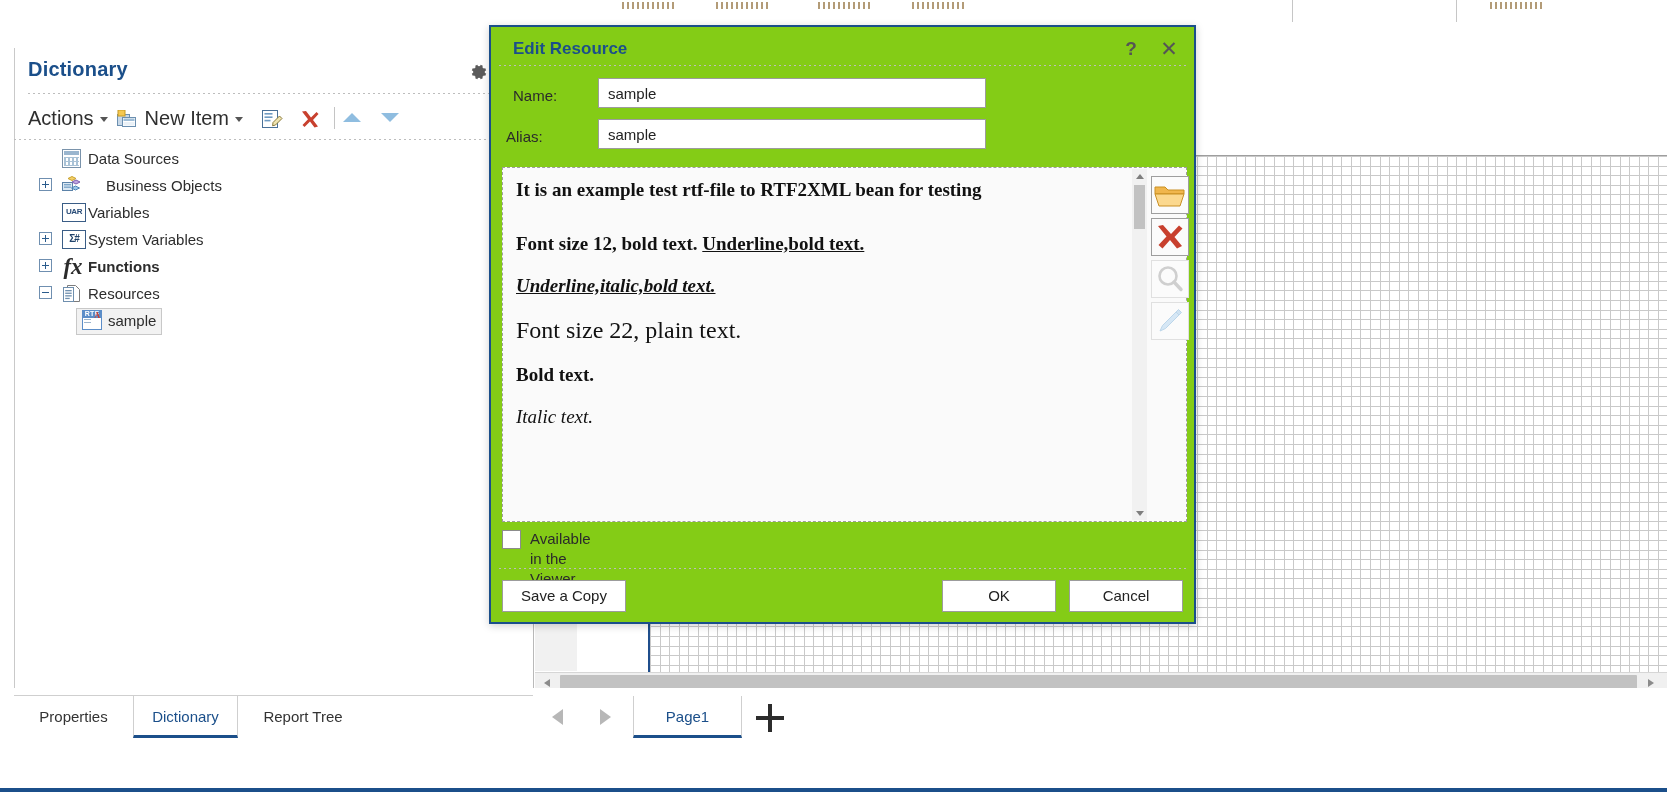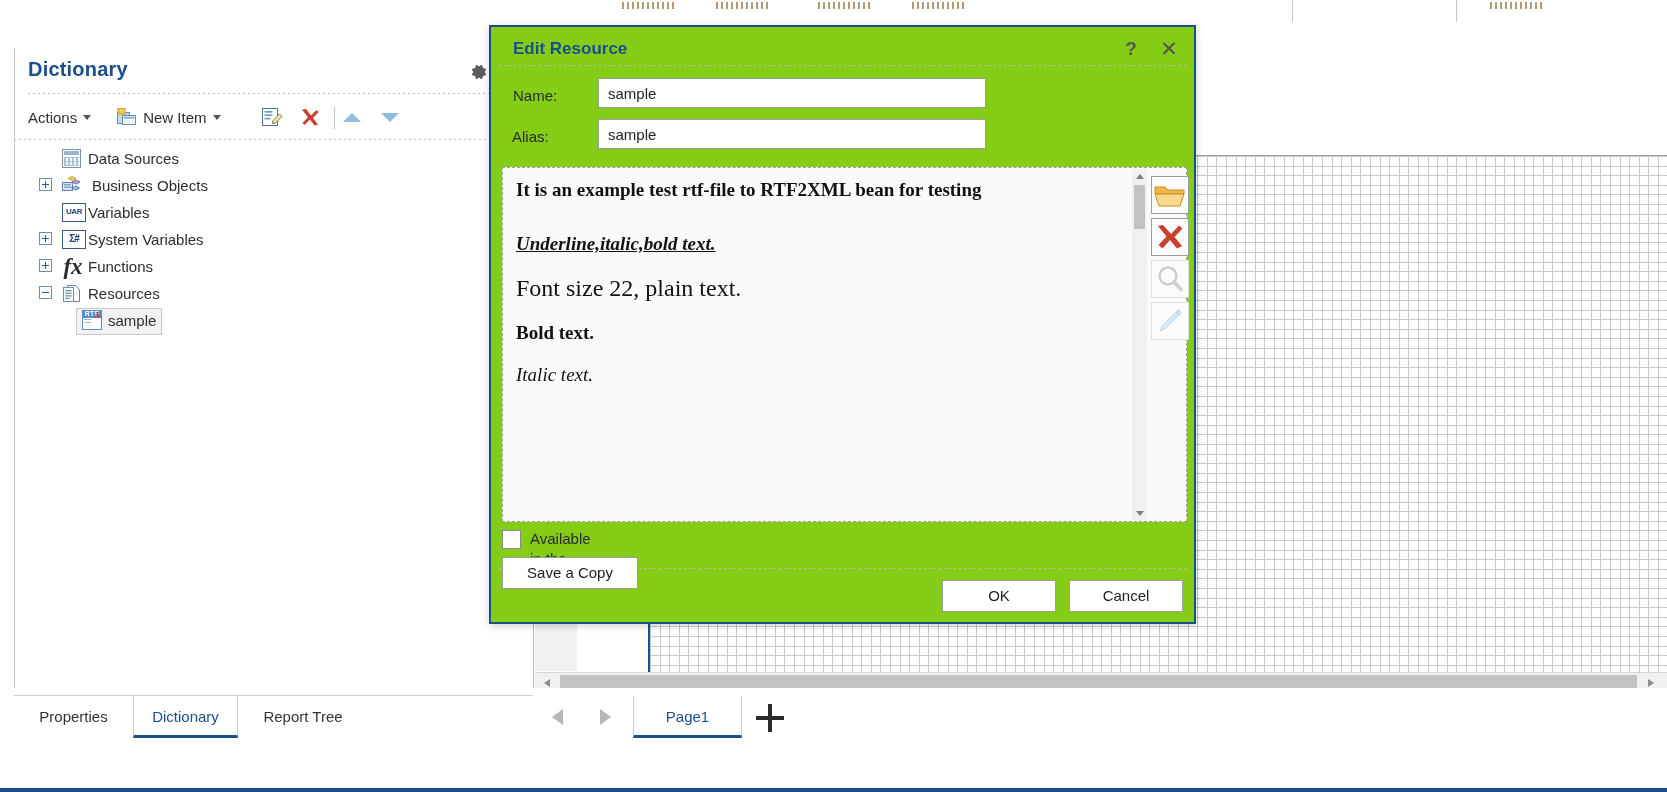--- a/index.html
+++ b/index.html
@@ -103,21 +103,21 @@
   }
   .dict-dotted {
     position: absolute; left: 14px; right: 0; height: 1px;
     background-image: repeating-linear-gradient(to right, #bdbdbd 0 2px, transparent 2px 5px);
   }
   .toolbar {
     position: absolute; left: 14px; top: 47px; right: 0; height: 45px;
   }
   .tb-item {
     position: absolute; top: 9px; height: 28px; line-height: 28px;
-    font-size: 15px; color: #2f2f2f; cursor: pointer; white-space: nowrap;
+    font-size: 20px; color: #2f2f2f; cursor: pointer; white-space: nowrap;
   }
   .caret-down {
     display: inline-block; width: 0; height: 0; margin-left: 6px;
     border-left: 4.5px solid transparent; border-right: 4.5px solid transparent;
     border-top: 5px solid #555; vertical-align: 3px;
   }
   .tb-sep {
     position: absolute; top: 12px; width: 1px; height: 22px; background: #c4c4c4;
   }
   .arrow-up-ic, .arrow-dn-ic {
@@ -423,38 +423,38 @@
         <span class="ticon" style="left:48px;">
           <svg viewBox="0 0 19 19" width="19" height="19">
             <rect x="0.5" y="6.5" width="10" height="8" fill="#dbe8f3" stroke="#5b82a8"></rect>
             <rect x="2" y="8" width="7" height="1.4" fill="#7ea6c9"></rect>
             <rect x="2" y="10.5" width="7" height="1.4" fill="#7ea6c9"></rect>
             <path d="M10 0.5 L14 2.5 L10 4.5 L6 2.5 Z" fill="#f5d06a" stroke="#c7a12d"></path>
             <path d="M14 4 L18 6 L14 8 L10 6 Z" fill="#c0a6e0" stroke="#7f5fb0"></path>
             <path d="M13.5 10 L17.5 12 L13.5 14 L9.5 12 Z" fill="#9ec8ea" stroke="#4d84b5"></path>
           </svg>
         </span>
-        <span class="tlabel" style="left:78px;">Business Objects</span>
+        <span class="tlabel" style="left:92px;">Business Objects</span>
       </div>
 
       <div class="tree-row">
         <span class="ticon ic-var" style="left:48px;width:24px;">UAR</span>
         <span class="tlabel" style="left:74px;">Variables</span>
       </div>
 
       <div class="tree-row">
         <span class="exp plus"></span>
         <span class="ticon ic-sysvar" style="left:48px;width:24px;">Σ#</span>
         <span class="tlabel" style="left:74px;">System Variables</span>
       </div>
 
       <div class="tree-row">
         <span class="exp plus"></span>
         <span class="ticon ic-fx" style="left:48px;width:22px;">fx</span>
-        <span class="tlabel" style="left:74px;">Functions</span>
+        <span class="tlabel" style="left:74px;font-weight:bold;">Functions</span>
       </div>
 
       <div class="tree-row">
         <span class="exp"></span>
         <span class="ticon" style="left:48px;">
           <svg viewBox="0 0 19 19" width="19" height="19">
             <path d="M5.5 1.5 h8 l4 4 v12 h-12 z" fill="#ffffff" stroke="#7c7c7c"></path>
             <rect x="1.5" y="3.5" width="10" height="14" fill="#ffffff" stroke="#6f8fae"></rect>
             <rect x="3.2" y="6" width="6.5" height="1.3" fill="#6f8fae"></rect>
             <rect x="3.2" y="8.6" width="6.5" height="1.3" fill="#6f8fae"></rect>
@@ -501,29 +501,32 @@
   <div class="dialog">
 
     <div class="dlg-title">Edit Resource</div>
     <div class="dlg-help">?</div>
     <div class="dlg-close">✕</div>
     <div class="dlg-dotted" style="top:38px;"></div>
 
     <div class="field-label" style="left:22px;top:60px;">Name:</div>
     <input class="field-input" style="left: 107px; top: 51px; width: 388px; height: 30px;" value="sample">
 
-    <div class="field-label" style="left:21px;top:101px;">Alias:</div>
+    <div class="field-label" style="left:15px;top:101px;">Alias:</div>
     <input class="field-input" style="left: 107px; top: 92px; width: 388px; height: 30px;" value="sample">
 
     <div class="rtf-wrap">
 
       <div class="rtf-view">
         <div class="rtf-line" style="font-size:19px;font-weight:bold;margin-bottom:32px;">It is an example test rtf-file to RTF2XML bean for testing</div>
 
 
+        <div class="rtf-line" style="font-size:19px;font-weight:bold;margin-bottom:20px;">
+          <span>Font size 12, bold text. </span><span style="text-decoration:underline;">Underline,bold text.</span>
+        </div>
 
         <div class="rtf-line" style="font-size:19px;font-weight:bold;font-style:italic;text-decoration:underline;margin-bottom:20px;">Underline,italic,bold text.</div>
 
         <div class="rtf-line" style="font-size:24px;margin-bottom:20px;">Font size 22, plain text.</div>
 
         <div class="rtf-line" style="font-size:19px;font-weight:bold;margin-bottom:20px;">Bold text.</div>
 
         <div class="rtf-line" style="font-size:19px;font-style:italic;margin-bottom:20px;">Italic text.</div>
       </div>
 
@@ -564,18 +567,18 @@
       </div>
     </div>
 
     <div class="chk-row" style="left:11px;top:503px;">
       <span class="chk-box"></span>
       <span class="chk-label">Available in the Viewer</span>
     </div>
 
     <div class="dlg-dotted" style="top:541px;"></div>
 
-    <div class="dbtn" style="left:11px;top:530px;width:136px;">Save a Copy</div>
+    <div class="dbtn" style="left:11px;top:553px;width:124px;">Save a Copy</div>
     <div class="dbtn" style="left:451px;top:553px;width:114px;">OK</div>
     <div class="dbtn" style="left:578px;top:553px;width:114px;">Cancel</div>
   </div>
 
 </div>
 
 </body></html>

